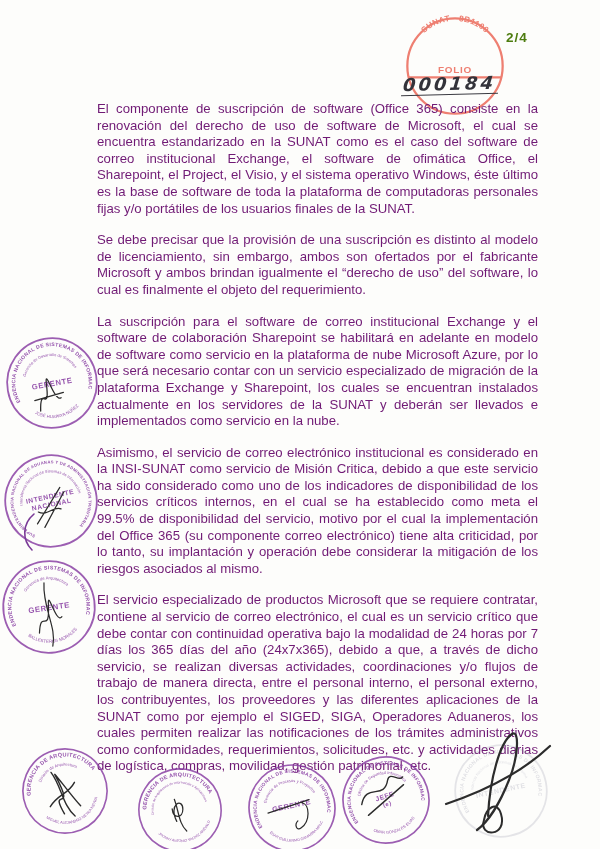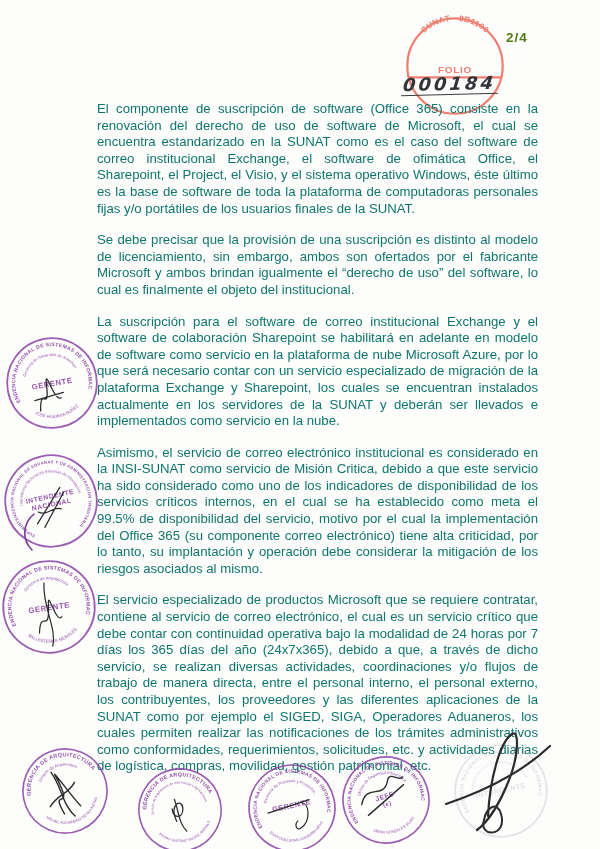--- a/index.html
+++ b/index.html
@@ -4,21 +4,21 @@
 <style>
   html,body{margin:0;padding:0;background:#e9e9e9;}
   .page{
     position:relative;width:600px;height:849px;margin:0 auto;
     background:#fdfdfb;overflow:hidden;
     font-family:"Liberation Sans",sans-serif;
   }
   
   .doc-body{
     position:absolute;left:97px;top:101px;width:441px;
-    font-size:13.2px;line-height:16.6px;color:#0f766e;
+    font-size:13.2px;line-height:16.6px;color:#701a75;
     text-align:justify;
   }
   .doc-body p{margin:0 0 15px 0;}
   
   .folio-stamp{position:absolute;left:403px;top:14px;width:104px;height:104px;opacity:.88;}
   .page-number{position:absolute;left:506px;top:30px;font-size:13.5px;font-weight:700;color:#4d7c0f;letter-spacing:1px;}
   .folio-number{
     position:absolute;left:402px;top:73px;
     font-family:"DejaVu Sans",sans-serif;font-style:italic;font-weight:600;
     font-size:18px;letter-spacing:3px;color:#33333a;
@@ -54,21 +54,21 @@
       </text>
       <text class="center-text red-t" font-size="11.5" letter-spacing="3" x="60" y="68" text-anchor="middle">FOLIO</text>
       <line class="red-ring" x1="7" y1="73" x2="113" y2="73" stroke-width="2"></line>
     </svg>
   </div>
   <div class="page-number">2/4</div>
   <div class="folio-number">000184</div>
 
   <div class="doc-body">
     <p>El componente de suscripción de software (Office 365) consiste en la renovación del derecho de uso de software de Microsoft, el cual se encuentra estandarizado en la SUNAT como es el caso del software de correo institucional Exchange, el software de ofimática Office, el Sharepoint, el Project, el Visio, y el sistema operativo Windows, éste último es la base de software de toda la plataforma de computadoras personales fijas y/o portátiles de los usuarios finales de la SUNAT.</p>
-    <p>Se debe precisar que la provisión de una suscripción es distinto al modelo de licenciamiento, sin embargo, ambos son ofertados por el fabricante Microsoft y ambos brindan igualmente el “derecho de uso” del software, lo cual es finalmente el objeto del institucional.</p>
+    <p>Se debe precisar que la provisión de una suscripción es distinto al modelo de licenciamiento, sin embargo, ambos son ofertados por el fabricante Microsoft y ambos brindan igualmente el “derecho de uso” del software, lo cual es finalmente el objeto del requerimiento.</p>
     <p>La suscripción para el software de correo institucional Exchange y el software de colaboración Sharepoint se habilitará en adelante en modelo de software como servicio en la plataforma de nube Microsoft Azure, por lo que será necesario contar con un servicio especializado de migración de la plataforma Exchange y Sharepoint, los cuales se encuentran instalados actualmente en los servidores de la SUNAT y deberán ser llevados e implementados como servicio en la nube.</p>
     <p>Asimismo, el servicio de correo electrónico institucional es considerado en la INSI-SUNAT como servicio de Misión Critica, debido a que este servicio ha sido considerado como uno de los indicadores de disponibilidad de los servicios críticos internos, en el cual se ha establecido como meta el 99.5% de disponibilidad del servicio, motivo por el cual la implementación del Office 365 (su componente correo electrónico) tiene alta criticidad, por lo tanto, su implantación y operación debe considerar la mitigación de los riesgos asociados al mismo.</p>
     <p>El servicio especializado de productos Microsoft que se requiere contratar, contiene al servicio de correo electrónico, el cual es un servicio crítico que debe contar con continuidad operativa bajo la modalidad de 24 horas por 7 días los 365 días del año (24x7x365), debido a que, a través de dicho servicio, se realizan diversas actividades, coordinaciones y/o flujos de trabajo de manera directa, entre el personal interno, el personal externo, los contribuyentes, los proveedores y las diferentes aplicaciones de la SUNAT como por ejemplo el SIGED, SIGA, Operadores Aduaneros, los cuales permiten realizar las notificaciones de los trámites administrativos como conformidades, requerimientos, solicitudes, etc. y actividades diarias de logística, compras, movilidad, gestión patrimonial, etc.</p>
   </div>
 
   <div class="stamp" style="left:4px;top:335px;width:96px;height:96px;transform:rotate(-10deg);">
     <svg viewBox="0 0 120 120">
       <circle class="pur-ring" cx="60" cy="60" r="56"></circle>
       <path id="s1a" d="M 16.8,75.7 A 46,46 0 1 1 103.2,75.7" fill="none"></path>
       <text class="ring-text pur-t" font-size="6.4"><textPath href="#s1a" startOffset="50%" text-anchor="middle">INTENDENCIA NACIONAL DE SISTEMAS DE INFORMACIÓN</textPath></text>

